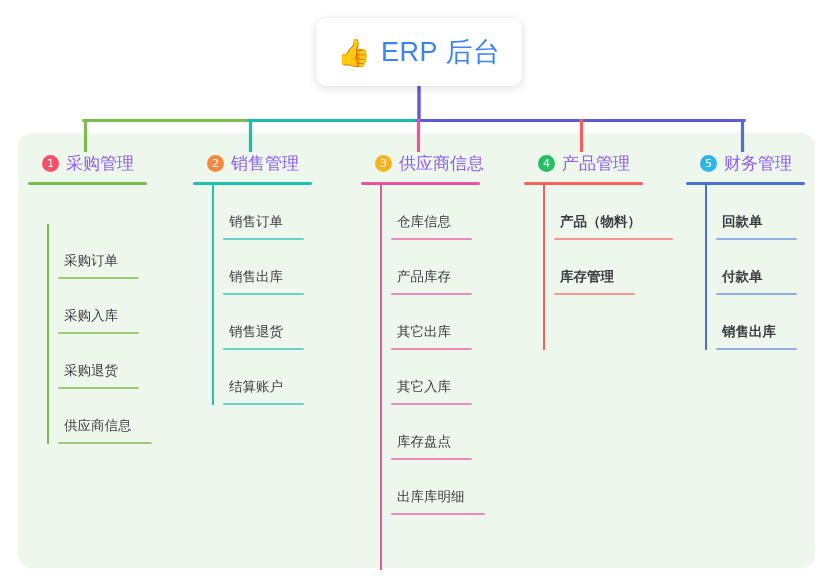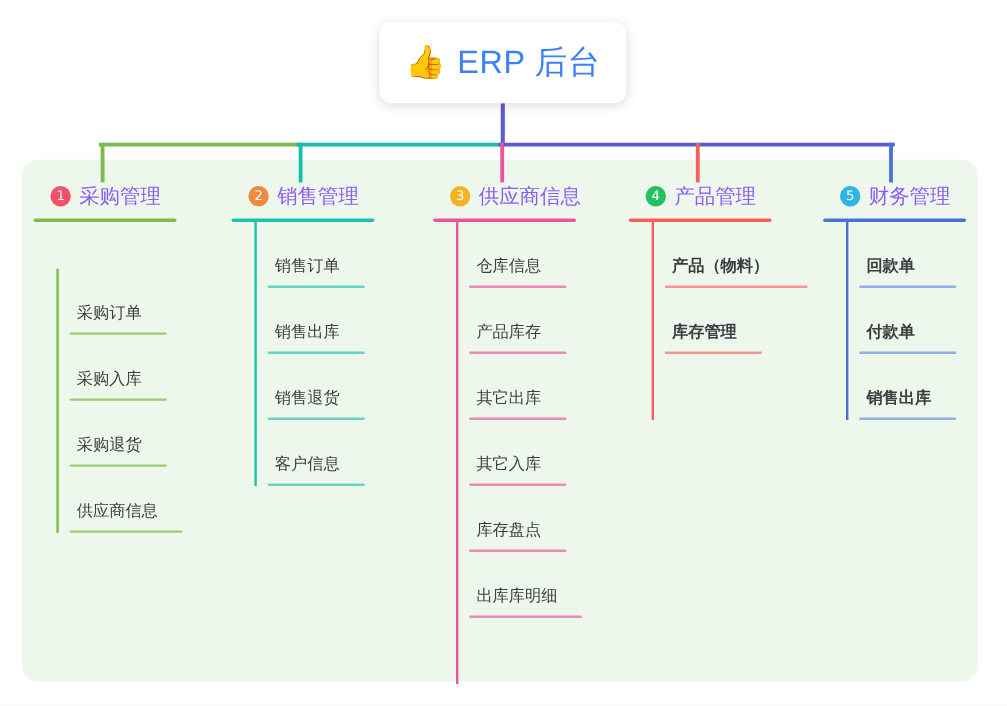--- a/index.html
+++ b/index.html
@@ -152,21 +152,21 @@
         </div>
       <div class="leaf">
           <span class="ltext">销售出库</span>
           <span class="lrule" style="background:#67d3c6;width:81px;"></span>
         </div>
       <div class="leaf">
           <span class="ltext">销售退货</span>
           <span class="lrule" style="background:#67d3c6;width:81px;"></span>
         </div>
       <div class="leaf">
-          <span class="ltext">客户信息</span>
+          <span class="ltext">结算账户</span>
           <span class="lrule" style="background:#67d3c6;width:81px;"></span>
         </div>
     </div>
   </div>
 
   <div class="column" style="left:361px;top:148px;width:150px;">
     <div class="col-head">
       <span class="badge" style="background:#f5b324">3</span>
       <span class="col-title">供应商信息</span>
     </div>

